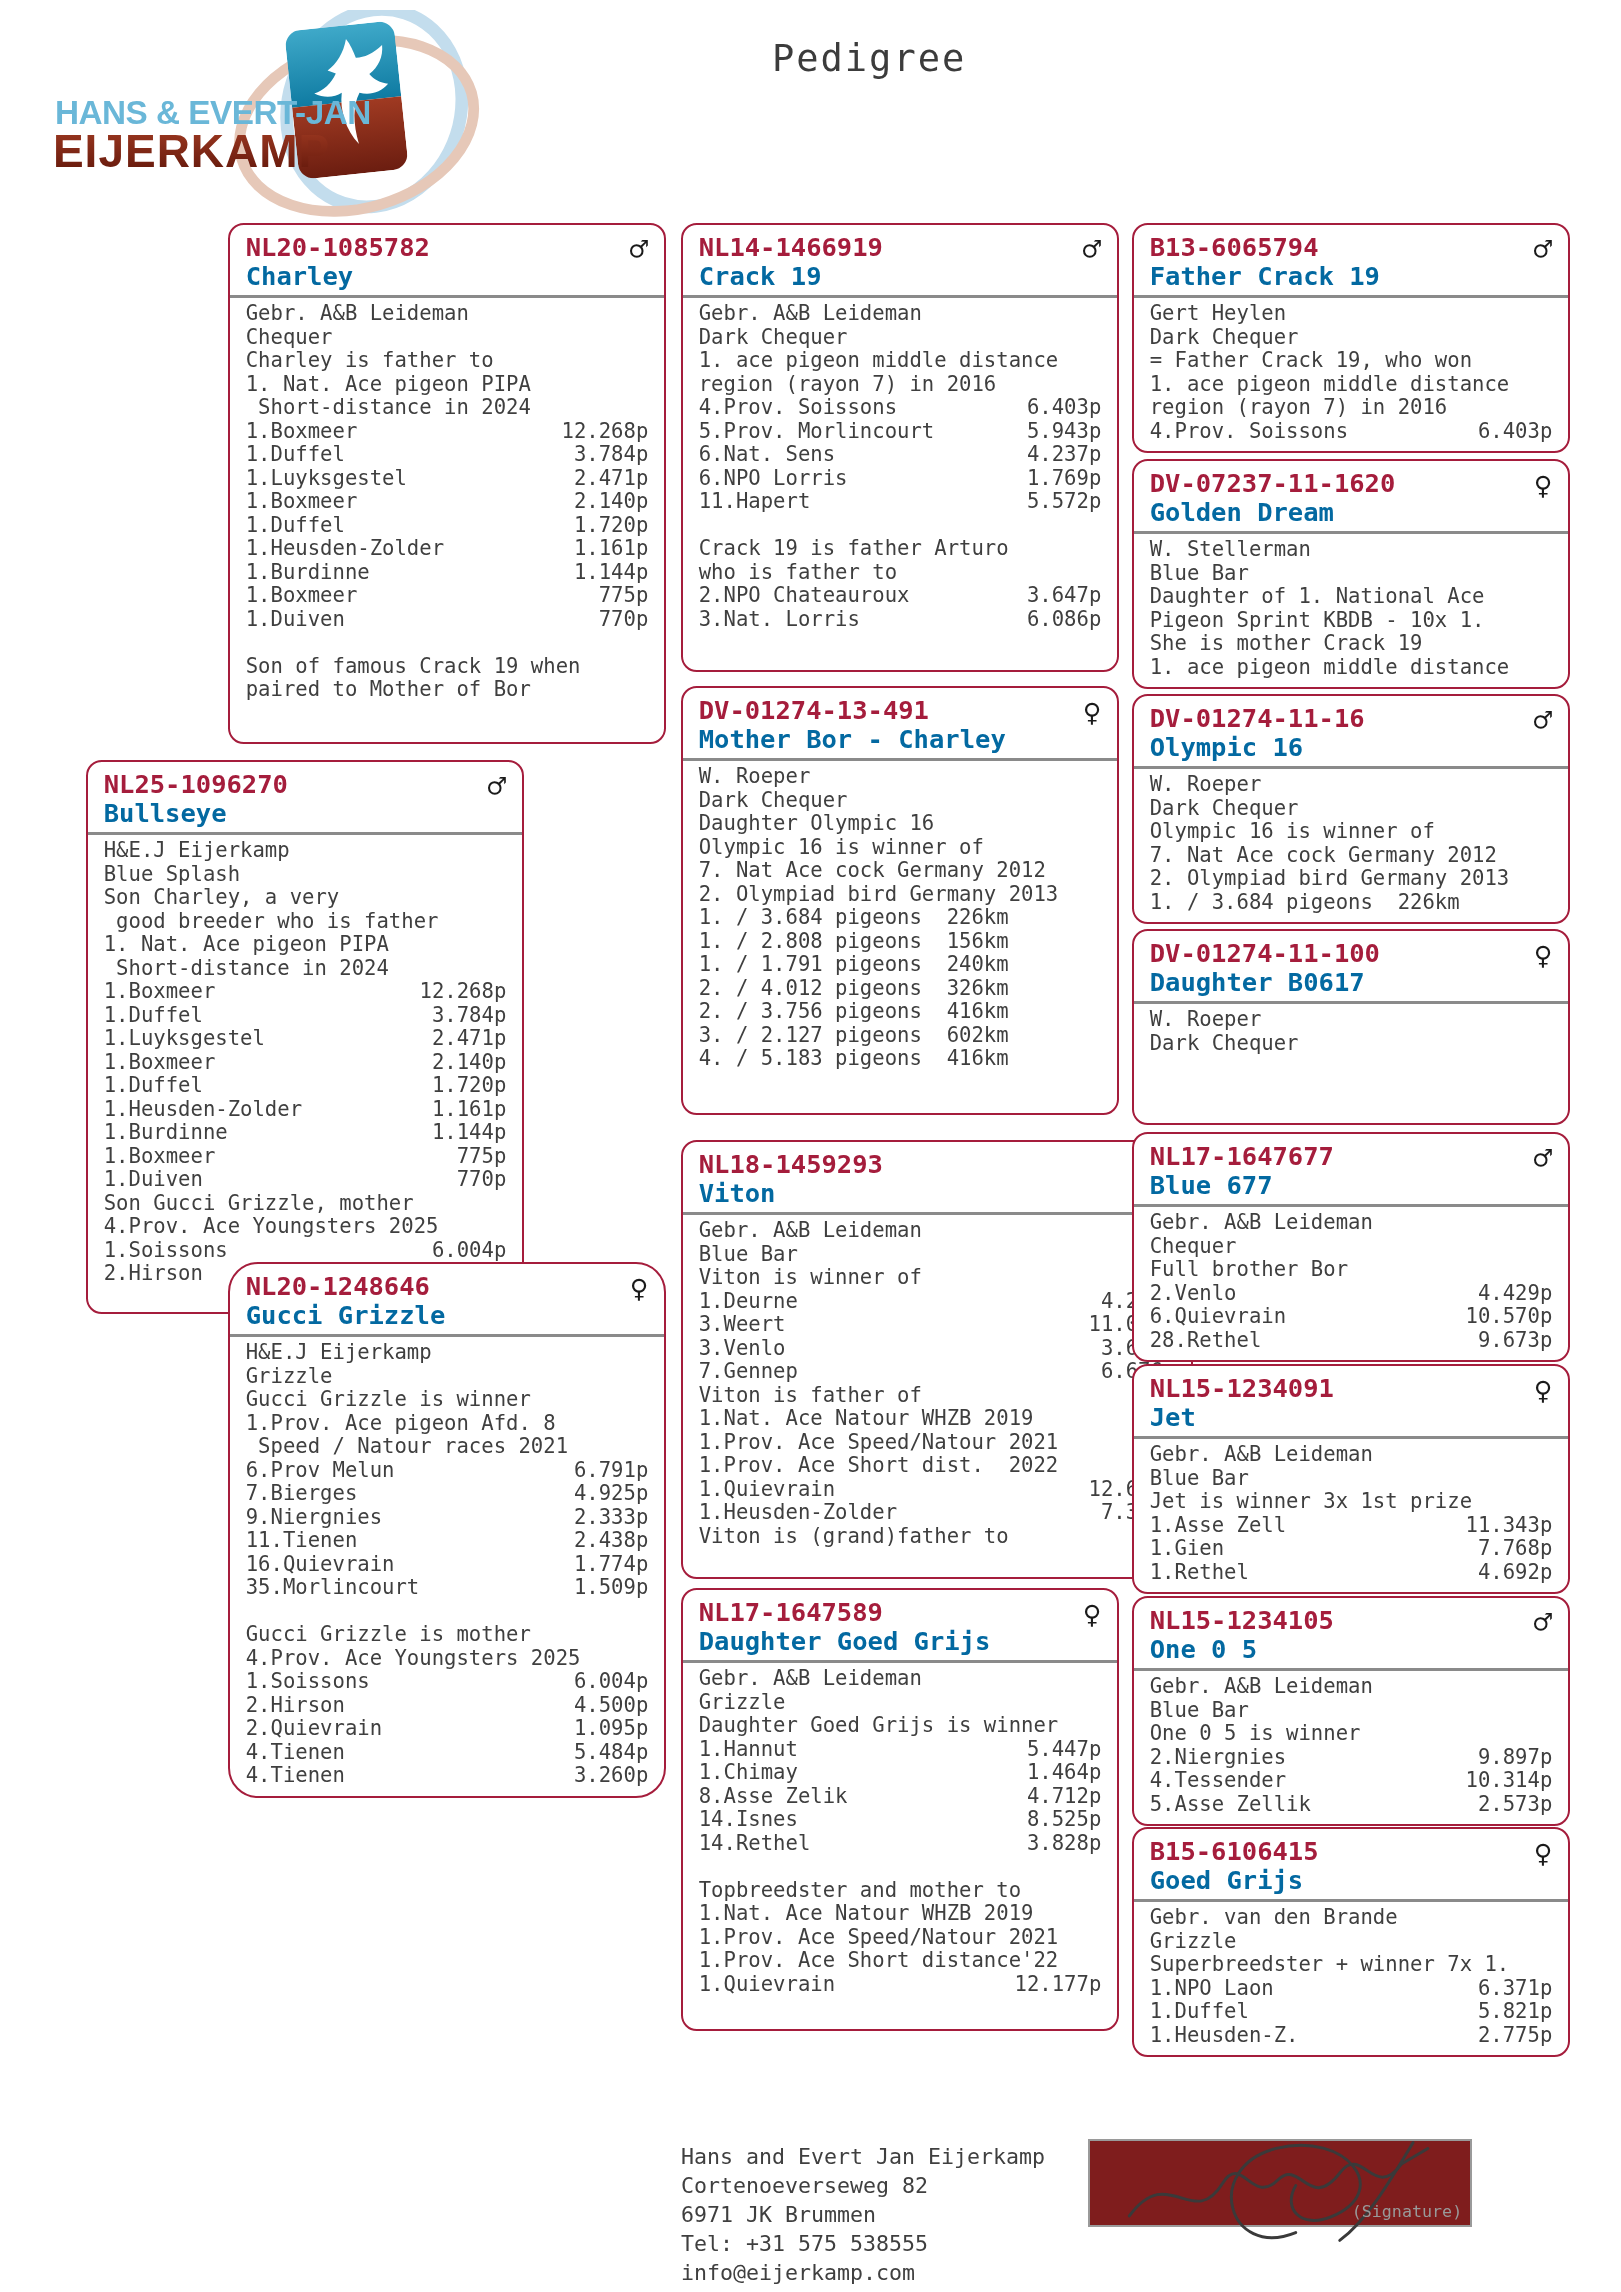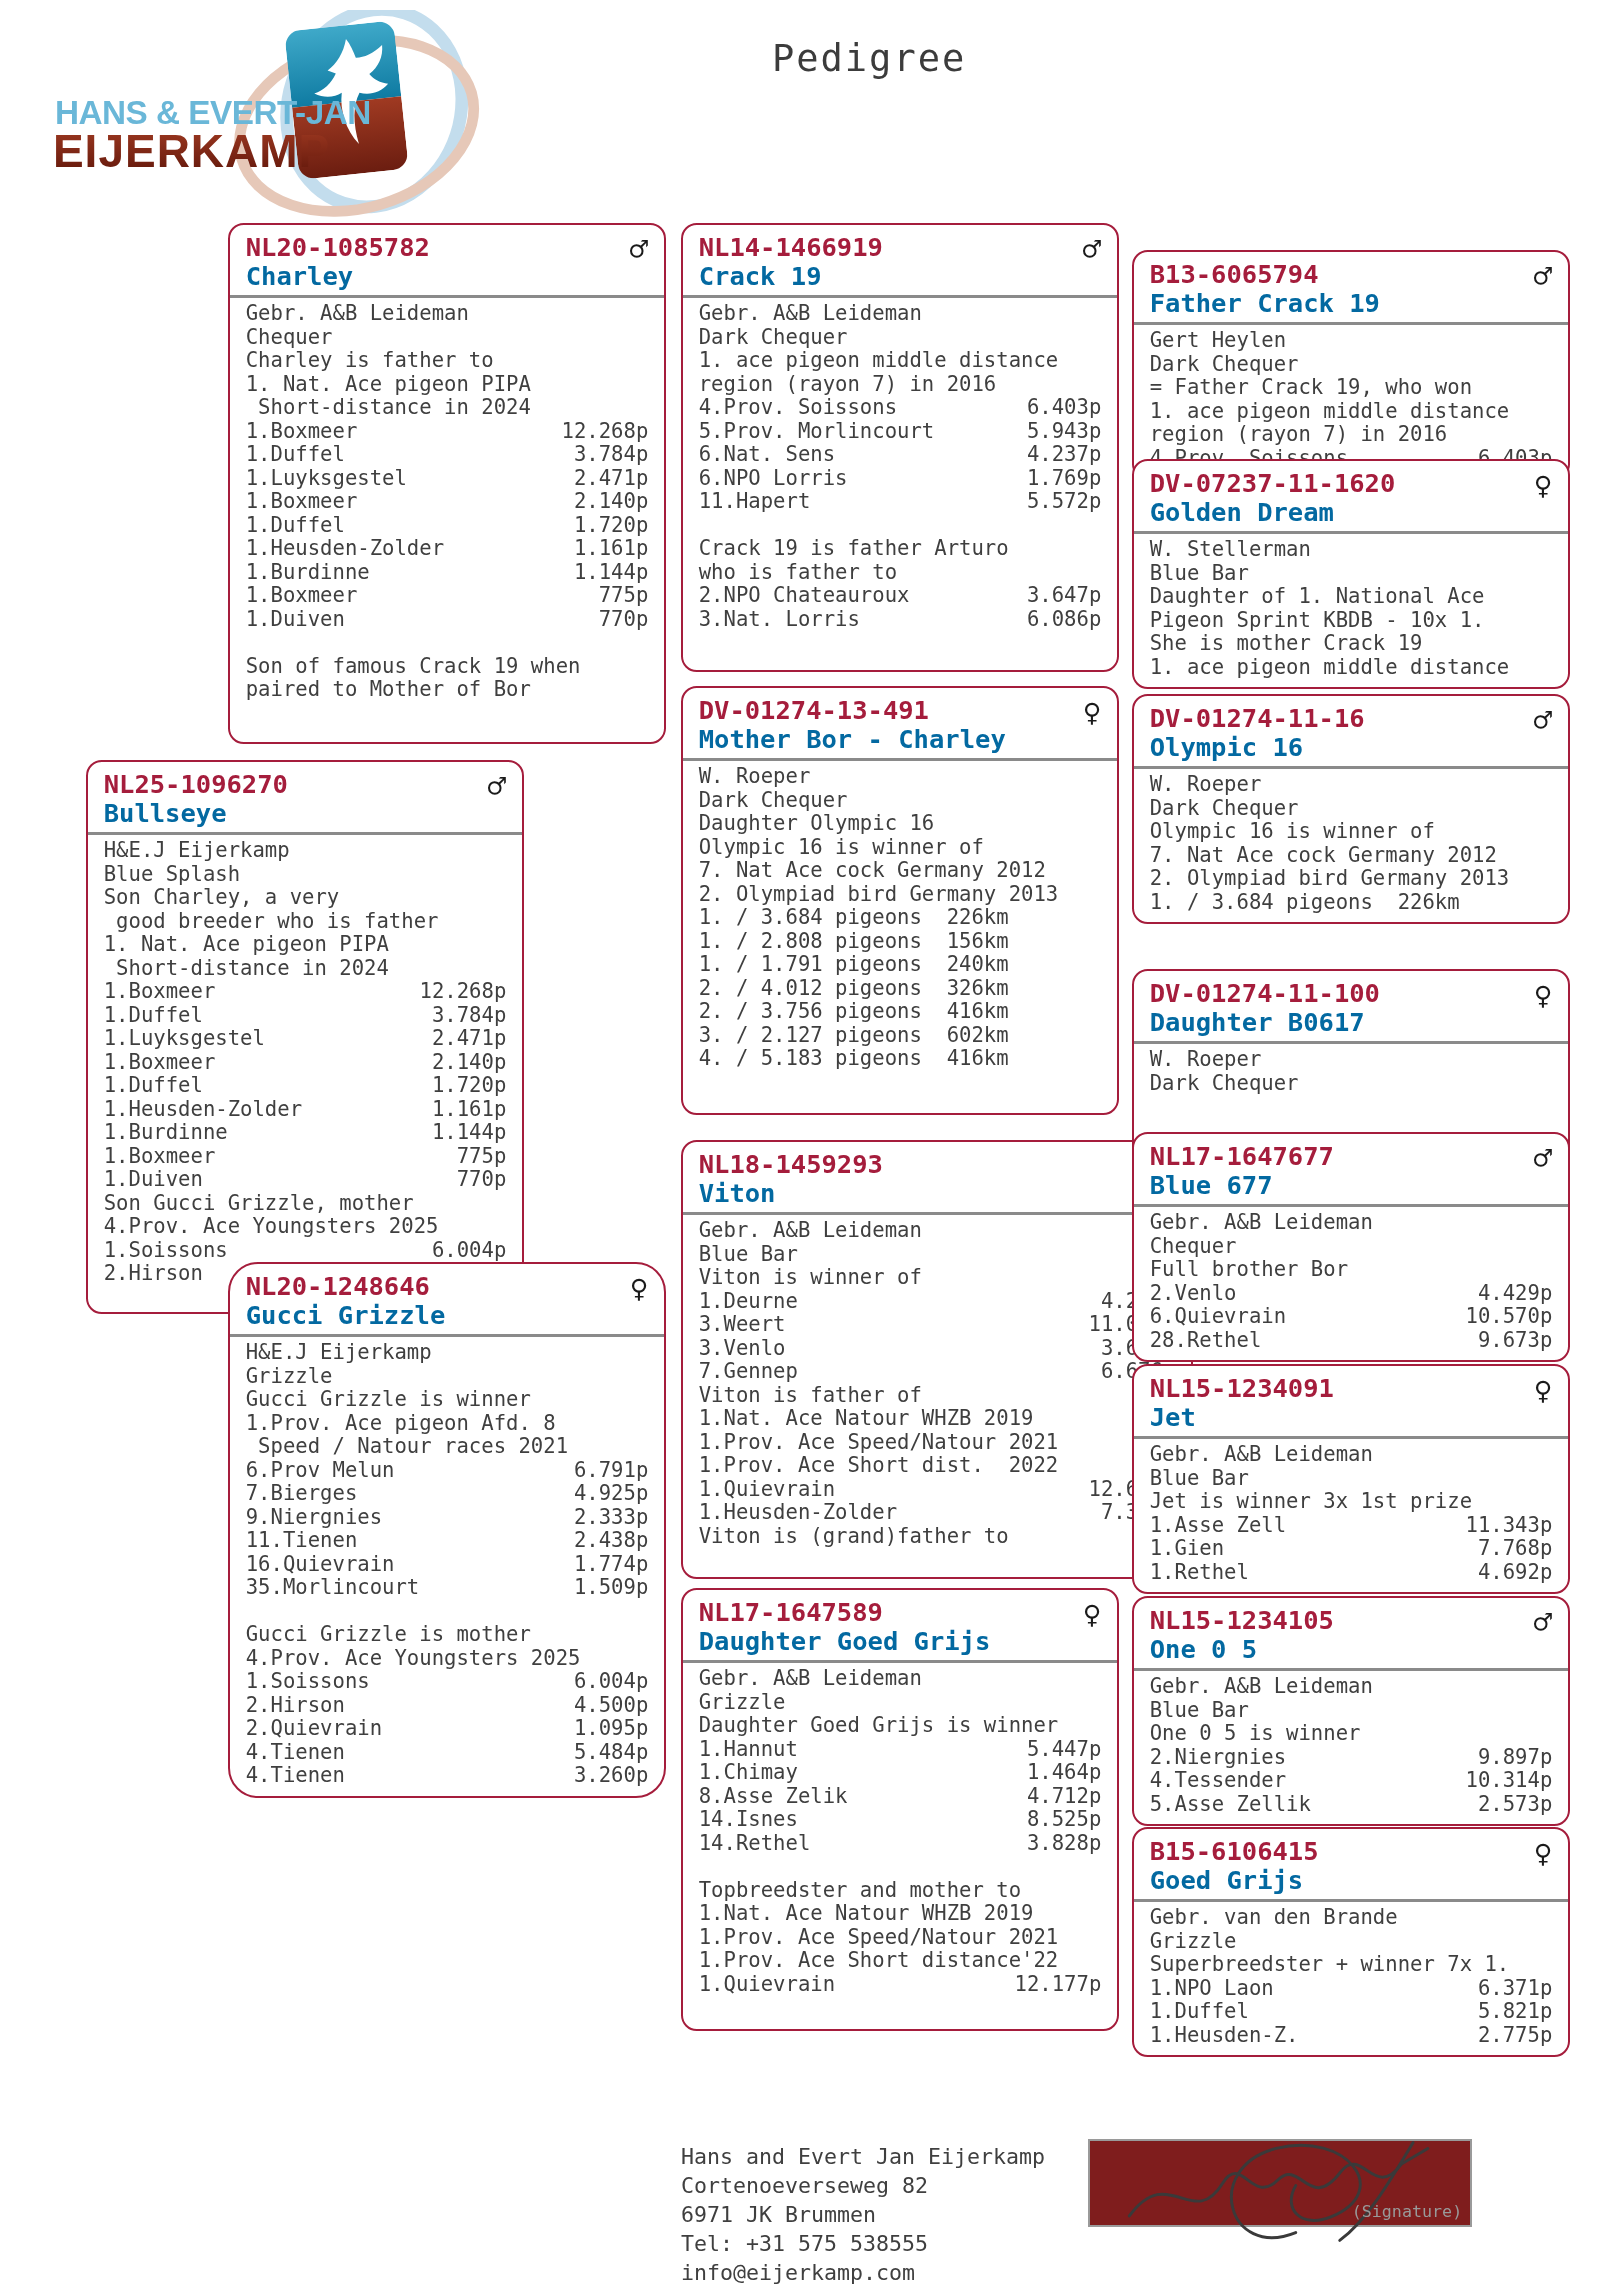--- a/index.html
+++ b/index.html
@@ -277,21 +277,21 @@
           <div class="line row"><span class="l">14.Isnes</span><span class="v">8.525p</span></div>
           <div class="line row"><span class="l">14.Rethel</span><span class="v">3.828p</span></div>
           <div class="line">&nbsp;</div>
           <div class="line">Topbreedster and mother to</div>
           <div class="line">1.Nat. Ace Natour WHZB 2019</div>
           <div class="line">1.Prov. Ace Speed/Natour 2021</div>
           <div class="line">1.Prov. Ace Short distance'22</div>
           <div class="line row"><span class="l">1.Quievrain</span><span class="v">12.177p</span></div>
         </div>
       </div>
-      <div class="pbox" style="left: 1132px; top: 223px; width: 438px; min-height: 223px; margin-top: 27px;">
+      <div class="pbox" style="left: 1132px; top: 223px; width: 438px; min-height: 223px;">
         <div class="pbox-head">
           <div class="ring">B13-6065794</div>
           <div class="bird-name">Father Crack 19</div>
           <div class="sex">♂</div>
         </div>
         <div class="sep"></div>
         <div class="pbox-body">
           <div class="line">Gert Heylen</div>
           <div class="line">Dark Chequer</div>
           <div class="line">= Father Crack 19, who won</div>
@@ -325,21 +325,21 @@
         <div class="sep"></div>
         <div class="pbox-body">
           <div class="line">W. Roeper</div>
           <div class="line">Dark Chequer</div>
           <div class="line">Olympic 16 is winner of</div>
           <div class="line">7. Nat Ace cock Germany 2012</div>
           <div class="line">2. Olympiad bird Germany 2013</div>
           <div class="line">1. / 3.684 pigeons  226km</div>
         </div>
       </div>
-      <div class="pbox" style="left: 1132px; top: 929px; width: 438px; min-height: 196px; margin-top: 40px;">
+      <div class="pbox" style="left: 1132px; top: 929px; width: 438px; min-height: 196px;">
         <div class="pbox-head">
           <div class="ring">DV-01274-11-100</div>
           <div class="bird-name">Daughter B0617</div>
           <div class="sex">♀</div>
         </div>
         <div class="sep"></div>
         <div class="pbox-body">
           <div class="line">W. Roeper</div>
           <div class="line">Dark Chequer</div>
         </div>

